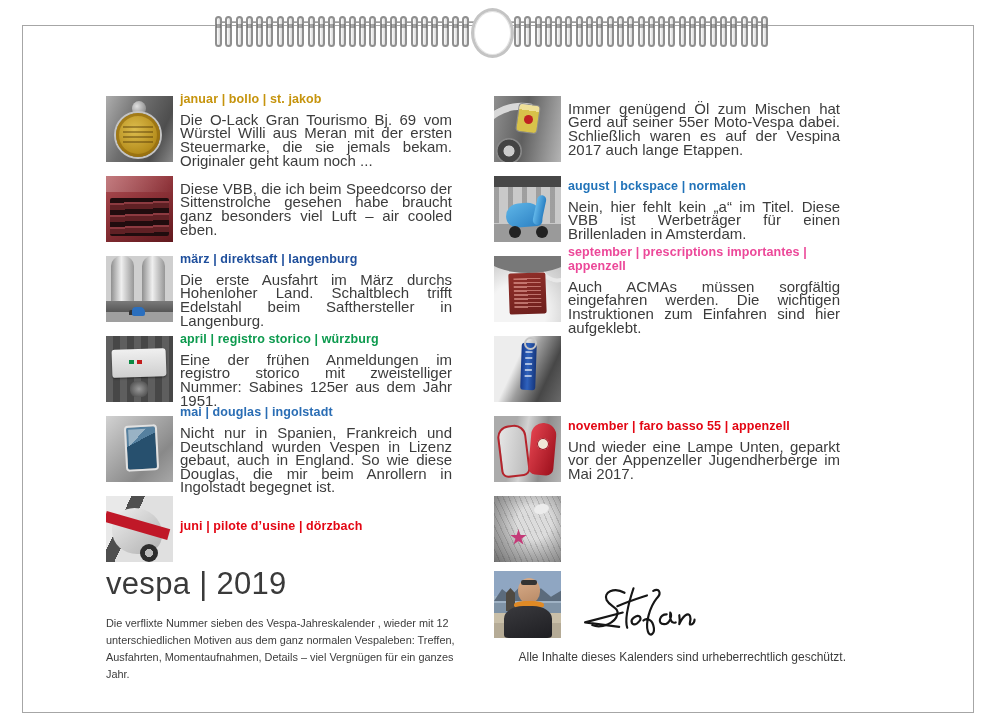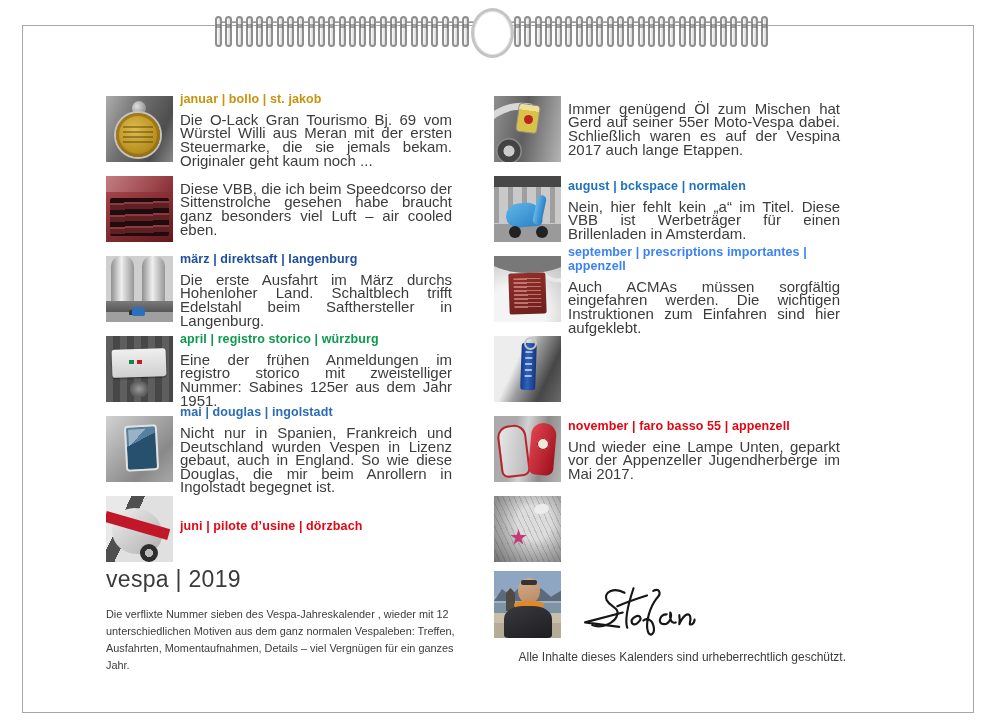--- a/index.html
+++ b/index.html
@@ -112,21 +112,21 @@
     box-shadow:inset 0 0 0 1px #a01020;}
   .t-dez{background:radial-gradient(circle at 60% 40%,#dcdcdc 0 30%,#a8a8a8 60%,#6f6f6f);}
   .t-dez .a1{left:0;top:0;width:67px;height:66px;
     background:repeating-linear-gradient(65deg,rgba(50,50,50,.18) 0 1px,transparent 1px 5px);}
   .t-dez .a2{left:16px;top:33px;width:17px;height:17px;background:#c43a78;
     clip-path:polygon(50% 0,61% 35%,98% 35%,68% 57%,79% 91%,50% 70%,21% 91%,32% 57%,2% 35%,39% 35%);}
   .t-dez .a3{left:40px;top:8px;width:15px;height:10px;background:#ececec;border-radius:50%;
     transform:rotate(-15deg);}
   
   .footer-left{position:absolute;left:83px;top:540px;width:368px;}
-  .footer-title{font-size:23px;font-weight:normal;color:#3a3a3a;margin:0 0 13px;letter-spacing:.3px;}
+  .footer-title{font-size:31px;font-weight:normal;color:#3a3a3a;margin:0 0 13px;letter-spacing:.3px;}
   .footer-text{font-size:10.9px;line-height:17px;margin:0;color:#3c3c3c;}
   .photo-stefan{position:absolute;left:471px;top:545px;width:67px;height:67px;overflow:hidden;
     background:linear-gradient(180deg,#8fa6c2 0 38%,#9fb2c4 38% 48%,#7f93a6 48% 62%,#c9bfa8 62% 78%,#b5ab96 78%);}
   .photo-stefan i{position:absolute;display:block;}
   .photo-stefan .a1{left:0;top:13px;width:67px;height:17px;background:#5b6b7c;
     clip-path:polygon(0 100%,12% 30%,25% 70%,40% 10%,55% 65%,70% 25%,85% 75%,100% 40%,100% 100%);}
   .photo-stefan .a2{left:12px;top:17px;width:9px;height:23px;background:#4f4a42;
     clip-path:polygon(50% 0,100% 22%,100% 100%,0 100%,0 22%);}
   .photo-stefan .a3{left:24px;top:7px;width:22px;height:25px;border-radius:50% 50% 45% 45%;
     background:linear-gradient(160deg,#d9ad8a,#b88a66);}
@@ -307,21 +307,21 @@
       </div>
 
       <div class="entry">
         <div class="thumb t-sep">
           <i class="a1"></i>
           <i class="a2"></i>
           <i class="a3"></i>
           <i class="a4"></i>
         </div>
         <div class="entry-body">
-          <h3 class="entry-title" style="color: #3b82f6;">september | prescriptions importantes | appenzell</h3>
+          <h3 class="entry-title" style="color: #ec4899;">september | prescriptions importantes | appenzell</h3>
           <p class="entry-text">Auch ACMAs müssen sorgfältig eingefahren werden. Die wichtigen Instruktionen zum Einfahren sind hier aufgeklebt.</p>
         </div>
       </div>
 
       <div class="entry">
         <div class="thumb t-okt">
           <i class="a1"></i>
           <i class="a2"></i>
           <i class="a3"></i>
         </div>

